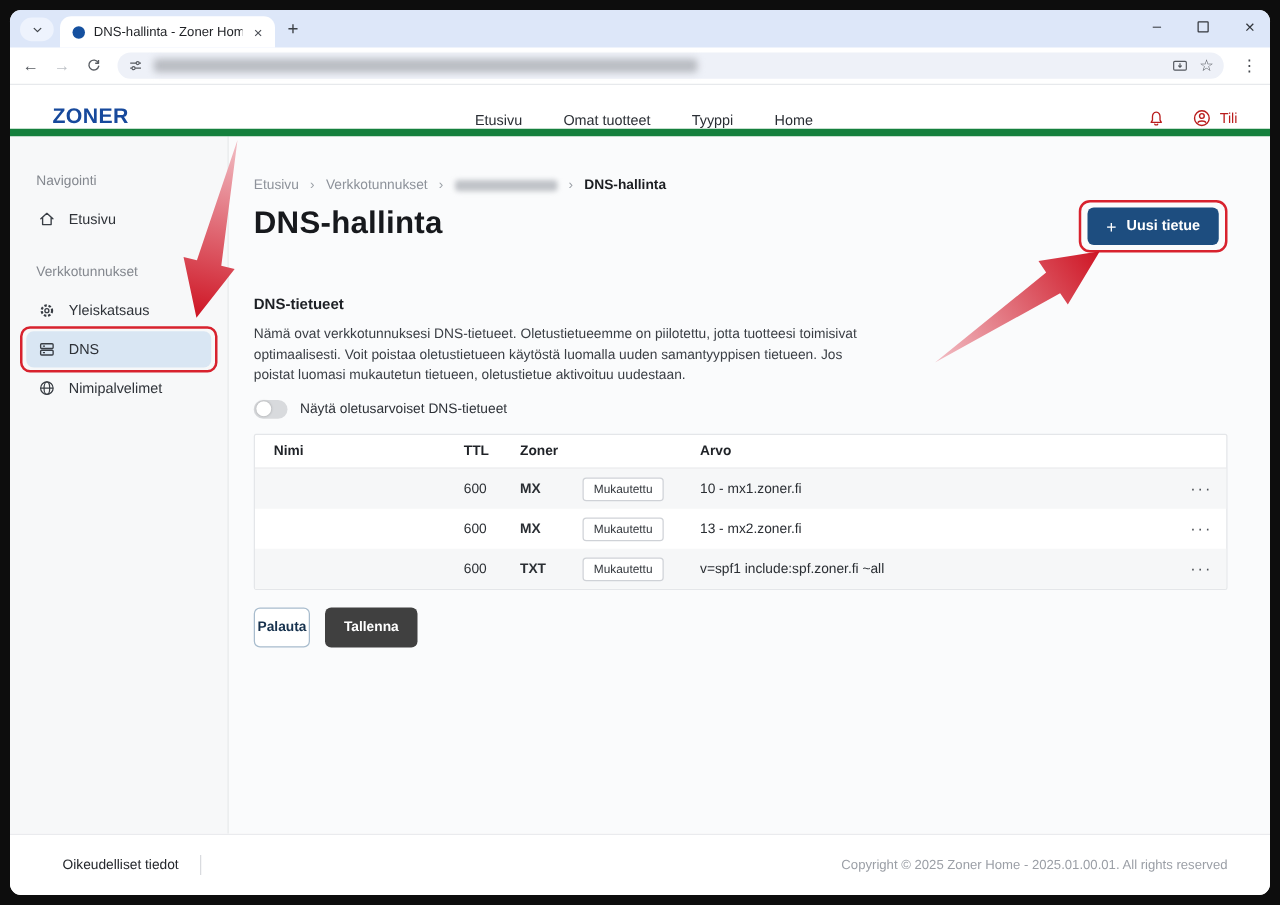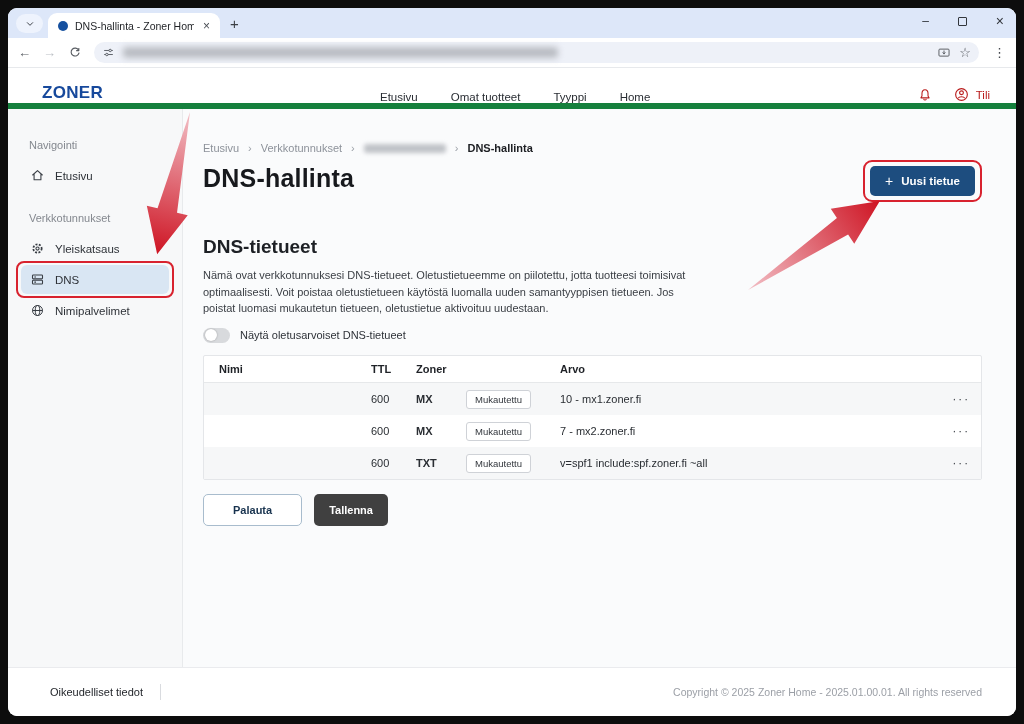--- a/index.html
+++ b/index.html
@@ -118,21 +118,21 @@
   .page-title { font-size:25px; font-weight:bold; color:#17191d; letter-spacing:.2px; }
   .btn-wrap { margin-left:auto; position:relative; margin-top:2px; margin-right:7px; }
   .btn-primary {
     background:#1d4d7f; color:#fff; border:none; border-radius:5px;
     font-family:inherit; font-size:11.5px; font-weight:bold;
     padding:9px 15px; display:flex; align-items:center; gap:8px; cursor:pointer;
   }
   .btn-plus { font-size:14px; font-weight:normal; line-height:10px; }
 
   .records { margin-top:40px; }
-  .section-heading { font-size:19px; font-weight:bold; color:#1d2025; }
+  .section-heading { font-size:12px; font-weight:bold; color:#1d2025; }
   .section-desc {
     margin-top:9px; width:502px; max-width:100%;
     font-size:11px; line-height:1.5; color:#3a3e44;
   }
   .toggle-row { display:flex; align-items:center; gap:10px; margin-top:11px; }
   .switch {
     width:27px; height:15px; border-radius:8px; background:#d8dadd;
     position:relative; cursor:pointer; flex:0 0 auto;
   }
   .switch .knob {
@@ -160,21 +160,21 @@
     display:inline-block; background:#fff;
     border:1px solid #cfd2d7; border-radius:3px;
     font-size:9.5px; color:#33373d; padding:3px 8px;
   }
   .row-dots { font-size:13px; color:#4c5056; letter-spacing:1.5px; cursor:pointer; text-align:center; }
 
   .action-row { display:flex; gap:12px; margin-top:14px; }
   .btn-secondary {
     background:#fff; border:1px solid #a8bccd; border-radius:5px;
     font-family:inherit; font-size:11px; font-weight:bold; color:#17324e;
-    padding:9px 29px; cursor:pointer;
+    padding:9px 2px; cursor:pointer;
   }
   .btn-save {
     background:#404040; border:none; border-radius:5px;
     font-family:inherit; font-size:11px; font-weight:bold; color:#fff;
     padding:9px 15px; cursor:pointer;
   }
 
   
   .footer {
     height:49px; background:#fff; flex:0 0 auto;
@@ -369,21 +369,21 @@
             <div><span class="badge">Mukautettu</span></div>
             <div class="cell">10 - mx1.zoner.fi</div>
             <div class="row-dots">···</div>
           </div>
 
           <div class="t-row">
             <div class="cell"></div>
             <div class="cell">600</div>
             <div class="cell bold">MX</div>
             <div><span class="badge">Mukautettu</span></div>
-            <div class="cell">7 - mx2.zoner.fi</div>
+            <div class="cell">13 - mx2.zoner.fi</div>
             <div class="row-dots">···</div>
           </div>
 
           <div class="t-row alt">
             <div class="cell"></div>
             <div class="cell">600</div>
             <div class="cell bold">TXT</div>
             <div><span class="badge">Mukautettu</span></div>
             <div class="cell">v=spf1 include:spf.zoner.fi ~all</div>
             <div class="row-dots">···</div>

